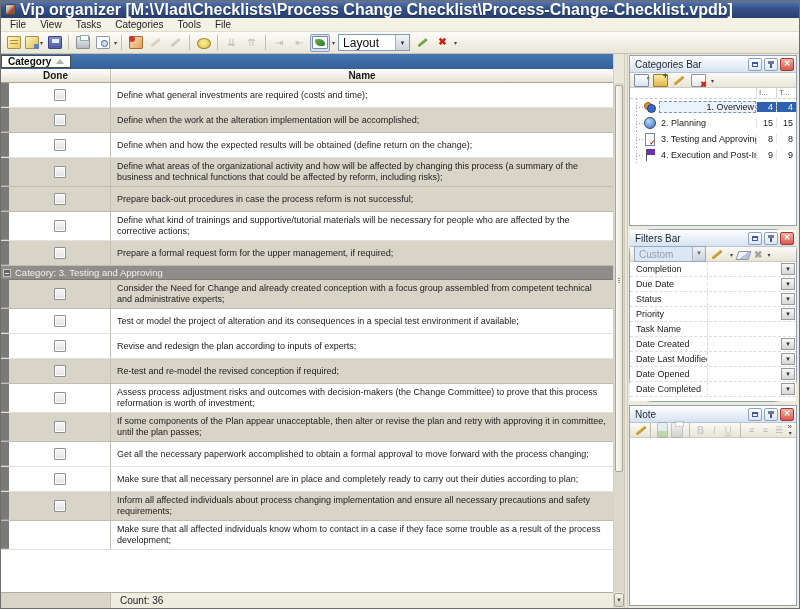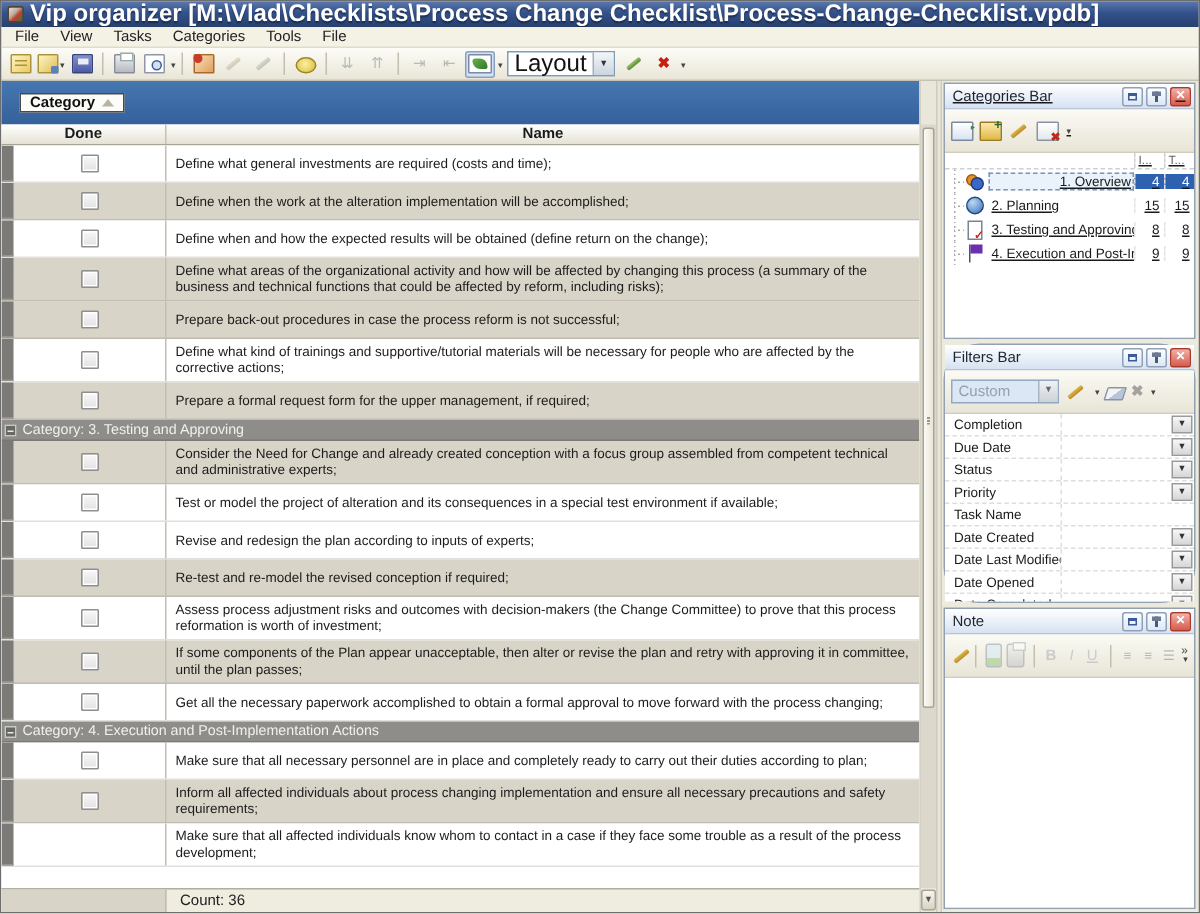--- a/index.html
+++ b/index.html
@@ -39,28 +39,28 @@
   .ic-taskred:after { content:""; position:absolute; left:-1px; top:-1px; width:6px; height:6px; background:#cc3a28; border-radius:50%; }
   .ic-pencil:before { content:""; position:absolute; left:1px; top:5px; width:11px; height:3px; background:linear-gradient(#e0b84a,#b88a28); transform:rotate(-40deg); border-radius:1px; }
   .ic-pencil.green:before { background:linear-gradient(#9cc46a,#5a8a3a); }
   .ic-eye    { background:radial-gradient(circle at 45% 40%,#fcf0a0,#d8b93c); border:1px solid #9c8420; border-radius:50%; height:11px; margin-top:1px; }
   .ic-glyph  { font-size:10px; line-height:13px; width:auto; color:#5a6270; }
   .ic-redx   { color:#c81f10; font-weight:bold; font-size:10px; width:auto; }
   .ic-grayx  { color:#a8a0a0; font-weight:bold; font-size:10px; width:auto; }
   .ic-gpic   { width:16px; height:13px; background:#fff; border:1px solid #7a8aa4; }
   .ic-gpic:after { content:""; position:absolute; left:2px; top:2px; right:2px; bottom:2px; background:linear-gradient(135deg,#6ab04a,#2f7a2a); border-radius:2px 6px 2px 6px; }
   .combo { width:72px; height:17px; background:#fff; border:1px solid #7f9db9; display:flex; align-items:center; margin:0 2px; }
-  .combo .cv { flex:1; padding-left:4px; font-size:16px; color:#111; }
+  .combo .cv { flex:1; padding-left:4px; font-size:12px; color:#111; }
   .combo .cbtn { width:14px; height:15px; background:linear-gradient(#f4f6f8,#cdd4de); border-left:1px solid #9fb0c4; display:flex; align-items:center; justify-content:center; font-size:6px; color:#334; }
 
   
   .main { flex:1; display:flex; min-height:0; }
   .list-area { width:612px; display:flex; flex-direction:column; min-width:0; background:#fff; }
 
-  .groupband { height:29px; background:linear-gradient(180deg,#4677b1,#35609b); display:flex; align-items:center; padding-left:12px; flex:0 0 auto; }
+  .groupband { height:15px; background:linear-gradient(180deg,#4677b1,#35609b); display:flex; align-items:center; padding-left:0; flex:0 0 auto; }
   .groupbtn { height:13px; background:#fcfcf9; border:1px solid #4a4a4a; display:flex; align-items:center; font-size:10px; font-weight:bold; padding:0 6px; gap:5px; color:#111; }
   .sort-tri { width:0; height:0; border-left:4px solid transparent; border-right:4px solid transparent; border-bottom:5px solid #b8b4a4; }
 
   .colheaders { height:14px; display:flex; background:linear-gradient(#ffffff,#e5e2d4); border-bottom:1px solid #a8a494; font-weight:bold; font-size:10px; flex:0 0 auto; }
   .h-done { width:110px; text-align:center; line-height:13px; border-right:1px solid #c6c2b2; }
   .h-name { flex:1; text-align:center; line-height:13px; }
 
   .rows { flex:1; overflow:hidden; background:#fff; }
   .row { display:flex; min-height:25px; }
   .row.white { background:#ffffff; }
@@ -91,21 +91,21 @@
   .sidepanels { flex:1; display:flex; flex-direction:column; padding:1px 2px 2px 1px; gap:3px; background:#ece9dd; min-width:0; }
   .panel { border:1px solid #93a0b2; background:#f2f0e6; display:flex; flex-direction:column; min-height:0; }
   .panel-title { height:17px; background:linear-gradient(#ffffff,#d6e2f2); border-bottom:1px solid #b9c5d6; display:flex; align-items:center; padding:0 2px 0 5px; font-size:10px; color:#1c2430; flex:0 0 auto; }
   .pt-label { flex:1; white-space:nowrap; overflow:hidden; }
   .pbtn { width:14px; height:13px; margin-left:2px; border:1px solid #8fa0b8; border-radius:2px; background:linear-gradient(#fdfeff,#dbe7f6); display:flex; align-items:center; justify-content:center; flex:0 0 auto; }
   .pbtn .sq { width:6px; height:5px; border:1px solid #3a5a9a; border-top-width:2px; }
   .pbtn .pin { width:2px; height:7px; background:#4a5a70; position:relative; }
   .pbtn .pin:before { content:""; position:absolute; top:0; left:-2px; width:6px; height:3px; background:#6a7a92; }
   .pbtn.close { background:linear-gradient(#f0b0a6,#d65c4e); border-color:#a83a2c; color:#fff; font-size:8px; font-weight:bold; line-height:1; }
 
-  .ptoolbar { height:29px; background:linear-gradient(#fbfaf4,#e8e5d7); border-bottom:1px solid #d0cdc0; display:flex; align-items:center; padding:0 4px; gap:4px; flex:0 0 auto; }
+  .ptoolbar { height:15px; background:linear-gradient(#fbfaf4,#e8e5d7); border-bottom:1px solid #d0cdc0; display:flex; align-items:center; padding:0 4px; gap:4px; flex:0 0 auto; }
   .pic { width:15px; height:13px; position:relative; border-radius:1px; }
   .pic-addcat { background:linear-gradient(#fff,#d8e4f0); border:1px solid #7a8aa0; }
   .pic-addcat:after { content:""; position:absolute; right:-2px; top:2px; width:7px; height:3px; background:#3a8a3a; clip-path:polygon(0 50%,60% 50%,60% 0,100% 50%,60% 100%,60% 50%,0 50%); }
   .pic-addsub { background:linear-gradient(#fce9a8,#e0b848); border:1px solid #9a7c28; }
   .pic-addsub:after { content:"+"; position:absolute; right:-1px; top:-4px; color:#2a6a2a; font-weight:bold; font-size:9px; }
   .pic-edit:before { content:""; position:absolute; left:1px; top:5px; width:12px; height:3px; background:linear-gradient(#e0b84a,#b88a28); transform:rotate(-40deg); border-radius:1px; }
   .pic-del { background:linear-gradient(#fff,#e4e8ec); border:1px solid #8a94a2; }
   .pic-del:after { content:"\2716"; position:absolute; right:-2px; bottom:-3px; color:#c82818; font-size:8px; font-weight:bold; }
 
   .treewrap { flex:1; background:#fff; overflow:hidden; display:flex; flex-direction:column; font-size:9px; }
@@ -342,24 +342,20 @@
     </div>
     <div class="cell-name">If some components of the Plan appear unacceptable, then alter or revise the plan and retry with approving it in committee, until the plan passes;</div>
   </div>
           <div class="row white">
     <div class="gutter"></div>
     <div class="cell-done">
       <span class="checkbox"></span>
     </div>
     <div class="cell-name">Get all the necessary paperwork accomplished to obtain a formal approval to move forward with the process changing;</div>
   </div>
-          <div class="grouprow">
-    <span class="collapse-box"></span>
-    <span class="grouptext">Category: 4. Execution and Post-Implementation Actions</span>
-  </div>
           <div class="row white">
     <div class="gutter"></div>
     <div class="cell-done">
       <span class="checkbox"></span>
     </div>
     <div class="cell-name">Make sure that all necessary personnel are in place and completely ready to carry out their duties according to plan;</div>
   </div>
           <div class="row beige">
     <div class="gutter"></div>
     <div class="cell-done">
@@ -387,21 +383,21 @@
             <div class="vgrip"></div>
           </div>
       </div>
       <div class="vdown">▼</div>
     </div>
 
     <div class="splitter"></div>
 
     <div class="sidepanels">
 
-      <div class="panel" style="height:171px; flex:0 0 auto;text-decoration:underline;">
+      <div class="panel" style="height:171px; flex:0 0 auto;">
         <div class="panel-title">
           <span class="pt-label">Categories Bar</span>
           <span class="pbtn">
               <span class="sq"></span>
             </span>
           <span class="pbtn">
               <span class="pin"></span>
             </span>
           <span class="pbtn close">✕</span>
         </div>

